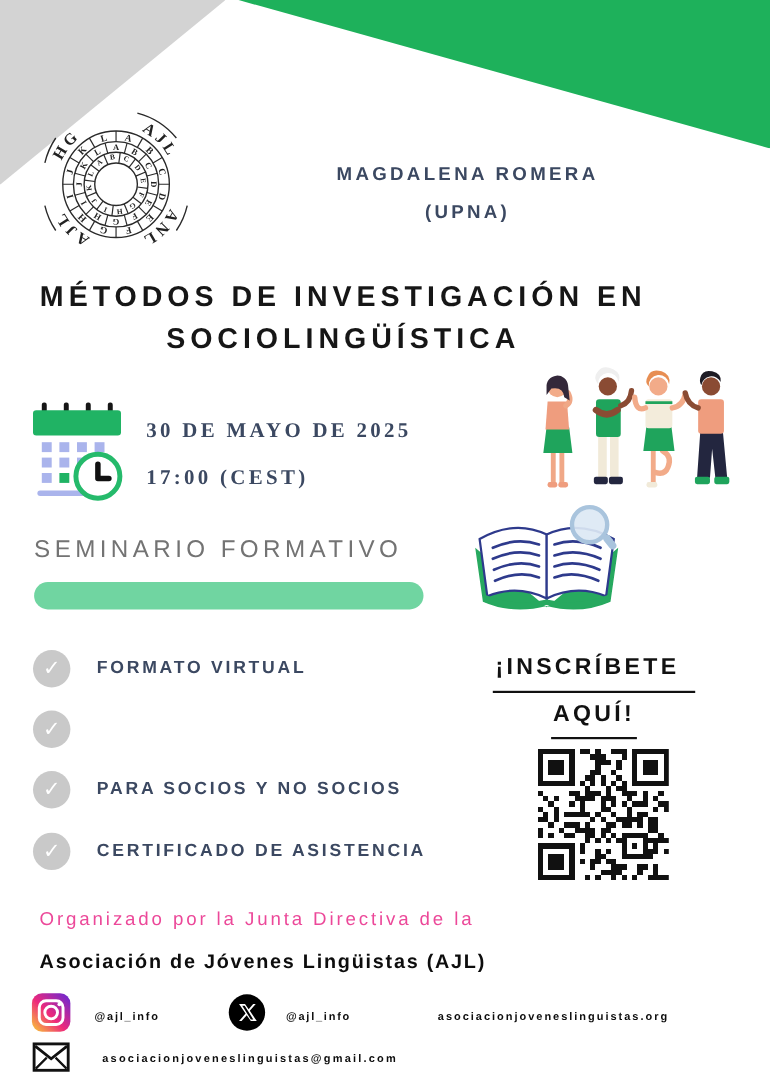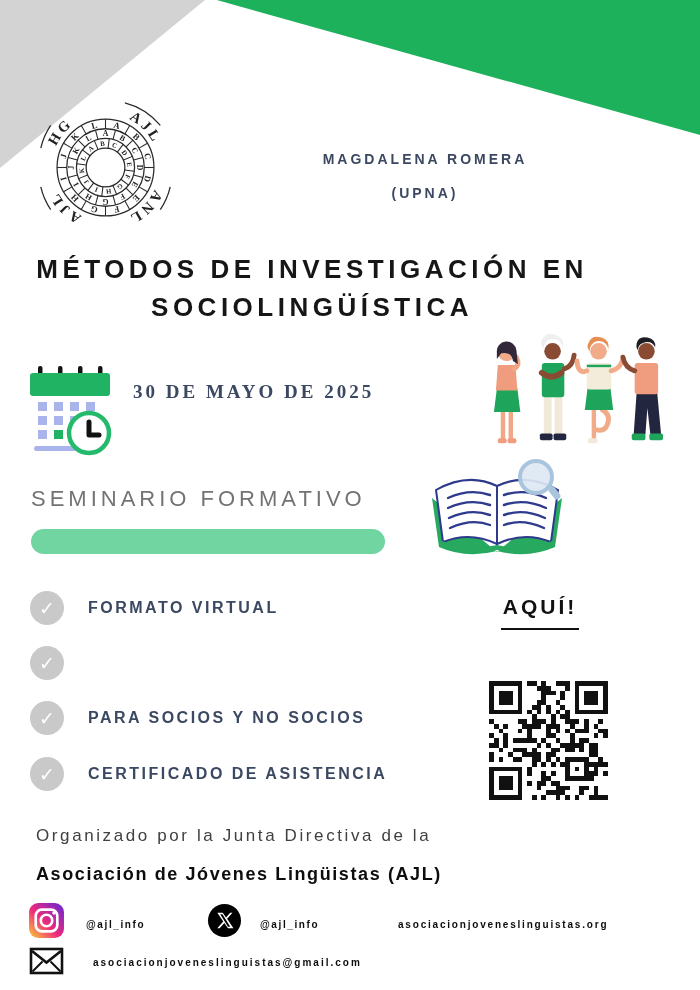--- a/index.html
+++ b/index.html
@@ -7,36 +7,36 @@
     position:relative;width:700px;height:990px;background:#ffffff;
     margin:0 auto;overflow:hidden;
     font-family:"Liberation Sans", sans-serif;
   }
   .tri-gray{position:absolute;left:0;top:0;width:205px;height:168px;
     background:#d3d3d3;clip-path:polygon(0 0,100% 0,0 100%);}
   .tri-green{position:absolute;left:210px;top:0;width:490px;height:135px;
     background:#1eb15b;clip-path:polygon(1.4% 0,100% 0,100% 100%);}
   .abs{position:absolute;}
   .speaker{left:215px;top:142px;width:420px;text-align:center;color:#3b4861;
-    font-size:14px;font-weight:600;letter-spacing:3px;line-height:34px;}
+    font-size:17px;font-weight:600;letter-spacing:3px;line-height:34px;}
   .title{left:0;top:250px;width:624px;text-align:center;color:#161616;
     font-size:26px;font-weight:700;letter-spacing:4.5px;line-height:38px;}
   .date-line{left:133px;color:#3b4861;font-size:19px;font-weight:700;letter-spacing:3px;font-family:Liberation Serif, serif;}
   .subtitle{left:31px;top:486px;color:#737373;font-size:22px;font-weight:400;letter-spacing:4px;}
   .pill{left:31px;top:529px;width:354px;height:25px;border-radius:13px;background:#70d5a1;}
   .feature{left:30px;display:flex;align-items:center;gap:24px;}
   .check-circle{width:34px;height:34px;border-radius:50%;background:#c9c9c9;
     display:flex;align-items:center;justify-content:center;flex:0 0 auto;}
   .check-glyph{color:#ffffff;font-weight:700;font-size:19px;font-family:"DejaVu Sans",sans-serif;}
   .feature-label{color:#3b4861;font-size:16px;font-weight:700;letter-spacing:2.5px;white-space:nowrap;}
   .cta{left:425px;top:588px;width:230px;text-align:center;color:#111;
     font-size:21px;font-weight:700;letter-spacing:3px;line-height:37px;}
   .cta .u{display:inline-block;border-bottom:2.5px solid #111;padding:0 2px 3px 2px;}
   .cta .u.first{padding-right:14px;}
-  .org1{left:36px;top:826px;color:#404040;font-size:17px;font-weight:500;letter-spacing:2.6px;}
+  .org1{left:36px;top:826px;color:#ec4899;font-size:17px;font-weight:500;letter-spacing:2.6px;}
   .org2{left:36px;top:864px;color:#0d0d0d;font-size:18px;font-weight:800;letter-spacing:1.6px;}
   .handle{color:#0d0d0d;font-size:10px;font-weight:700;letter-spacing:1.6px;}
   .qr-box{left:489px;top:681px;width:119px;height:119px;}
   .logo-letter{fill:#222;font-family:"Liberation Serif",serif;font-weight:700;}
   svg{display:block;}
 </style>
 </head>
 <body>
 
 <div class="poster">
@@ -169,20 +169,21 @@
       <rect x="44" y="52" width="9" height="9"></rect>
       <rect x="12" y="66" width="9" height="9"></rect>
       <rect x="8" y="82" width="54" height="5" rx="2.5"></rect>
     </g>
     <rect x="28" y="66" width="9" height="9" fill="#20b364"></rect>
     <circle cx="63" cy="69" r="20" fill="#ffffff" stroke="#25ba6b" stroke-width="4.5"></circle>
     <path d="M63,58 L63,71 L73,71" fill="none" stroke="#111" stroke-width="5" stroke-linecap="round" stroke-linejoin="round"></path>
   </svg>
 
   <div class="abs date-line" style="top:381px">30 DE MAYO DE 2025</div>
+  <div class="abs date-line" style="top:424px">17:00 (CEST)</div>
 
   <svg class="abs" style="left:475px;top:320px" width="205" height="130" viewBox="0 0 205 133">
 
     <g>
       <rect x="24" y="92" width="4.5" height="30" fill="#f0a887"></rect>
       <rect x="32" y="92" width="4.5" height="30" fill="#f0a887"></rect>
       <rect x="21" y="121" width="9" height="5" rx="2" fill="#ef9d7e"></rect>
       <rect x="31" y="121" width="9" height="5" rx="2" fill="#ef9d7e"></rect>
       <path d="M20,70 L41,70 L44,94 L17,94 Z" fill="#1fa45c"></path>
       <path d="M21,46 L39,46 L41,72 L19,72 Z" fill="#ef9d7e"></path>
@@ -267,20 +268,21 @@
     <span class="feature-label">PARA SOCIOS Y NO SOCIOS</span>
   </div>
   <div class="abs feature" style="top:757px">
     <span class="check-circle">
         <span class="check-glyph">✓</span>
       </span>
     <span class="feature-label">CERTIFICADO DE ASISTENCIA</span>
   </div>
 
   <div class="abs cta">
+    <div><span class="u first">¡INSCRÍBETE</span></div>
     <div><span class="u">AQUÍ!</span></div>
   </div>
 
   <div class="abs qr-box">
     <svg id="qr-svg" width="119" height="119" viewBox="0 0 25 25" shape-rendering="crispEdges">
         <rect x="0" y="0" width="1" height="1" fill="#111"></rect>
         <rect x="1" y="0" width="1" height="1" fill="#111"></rect>
         <rect x="2" y="0" width="1" height="1" fill="#111"></rect>
         <rect x="3" y="0" width="1" height="1" fill="#111"></rect>
         <rect x="4" y="0" width="1" height="1" fill="#111"></rect>

